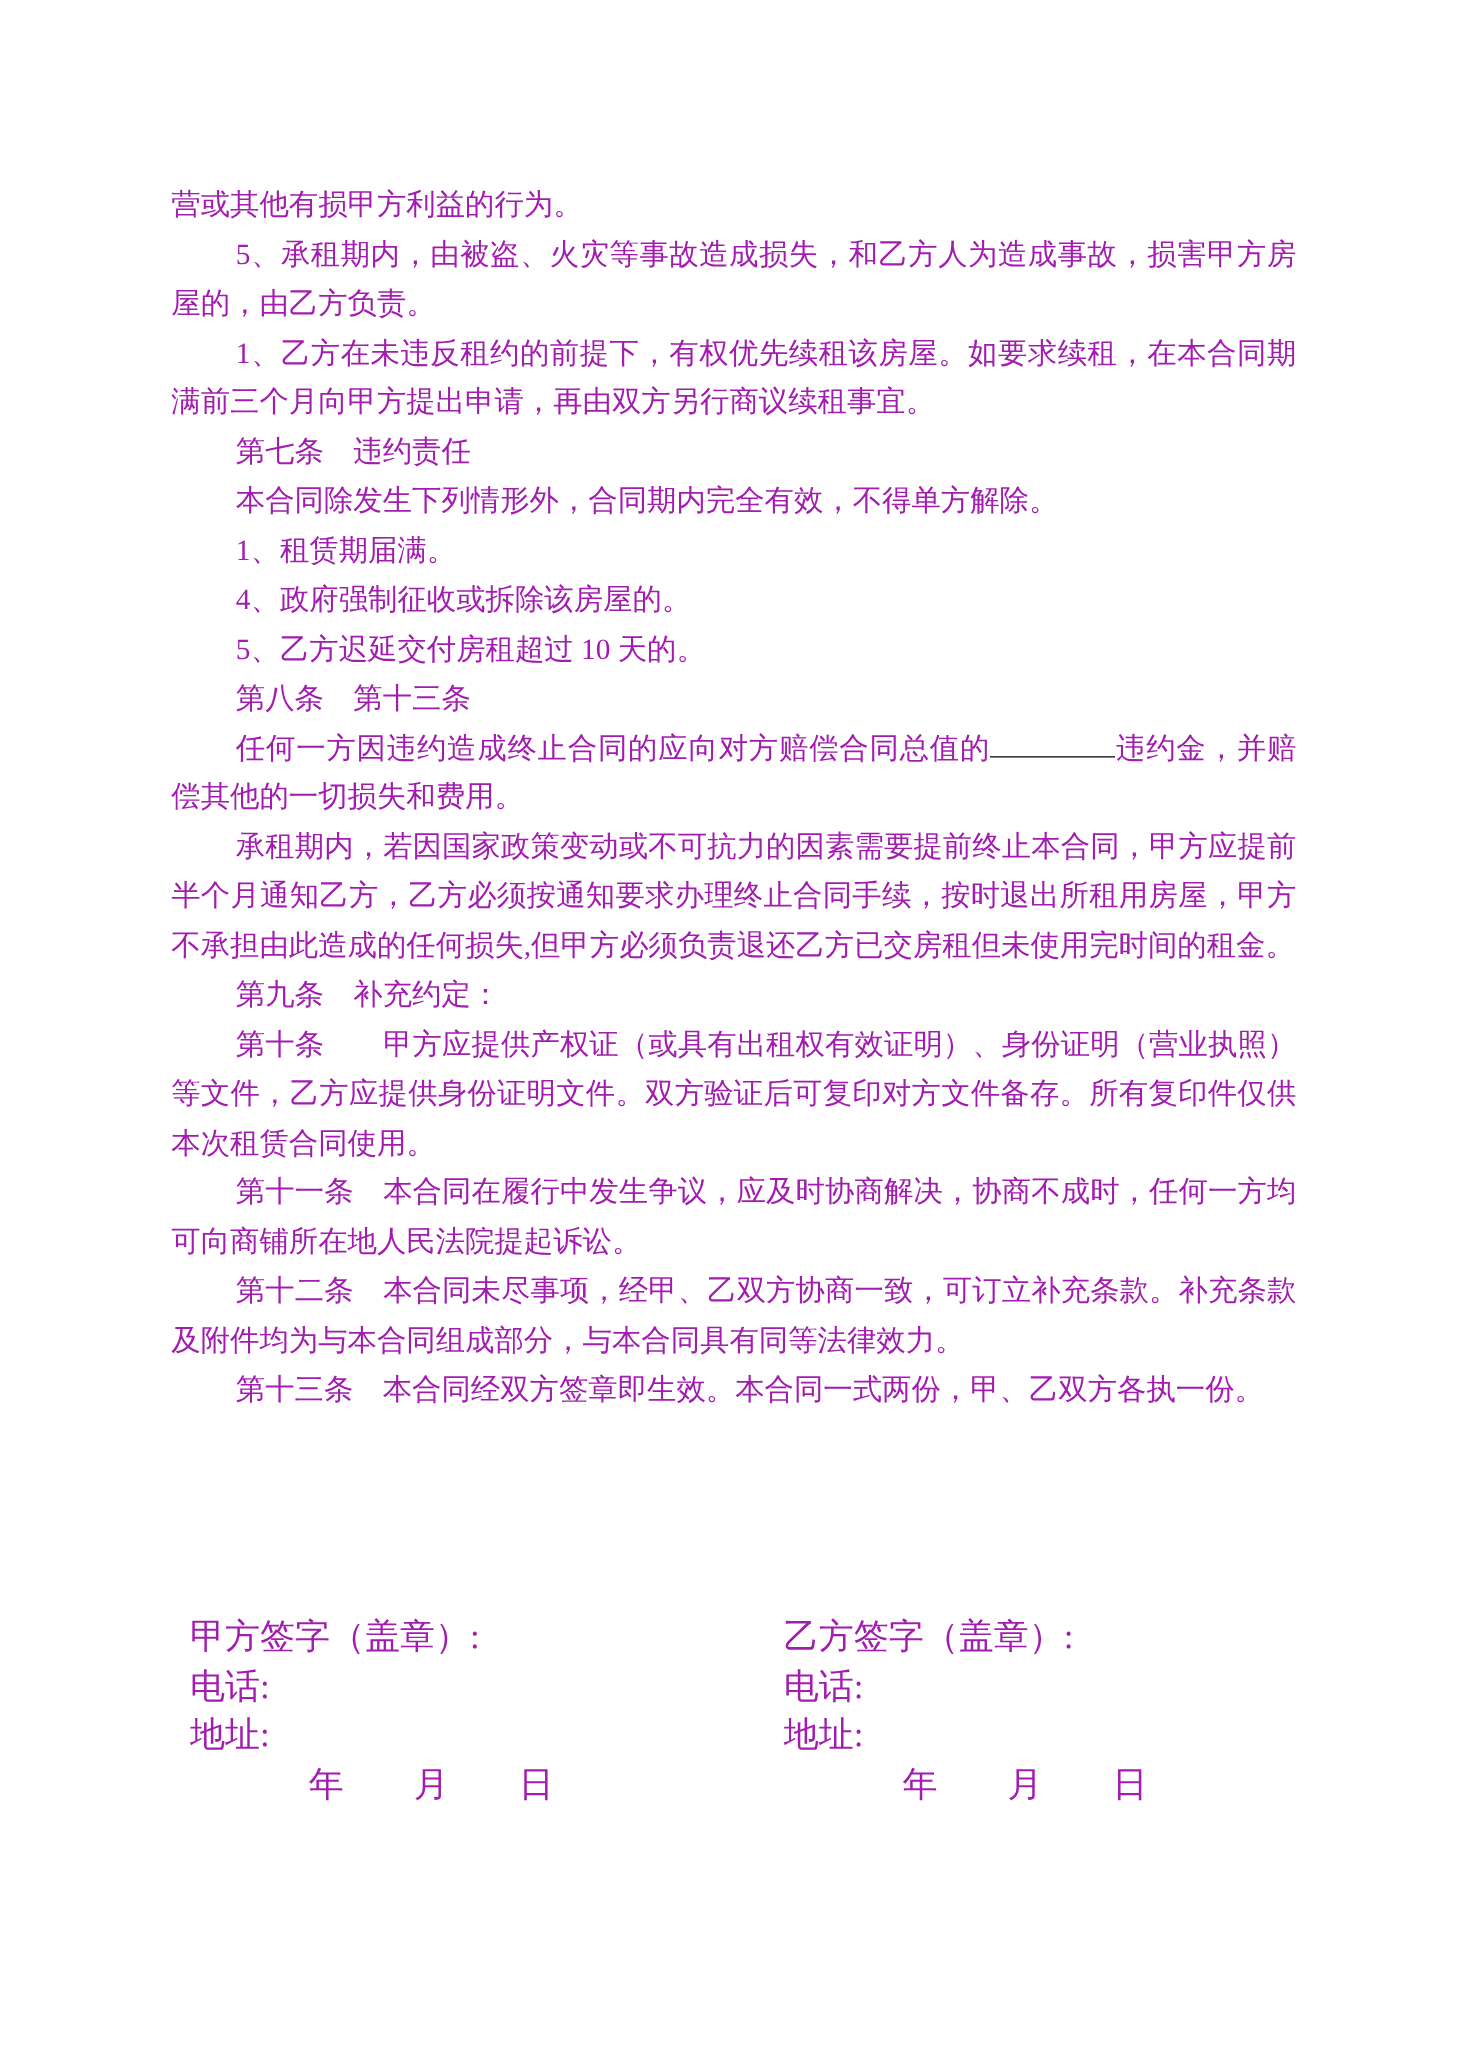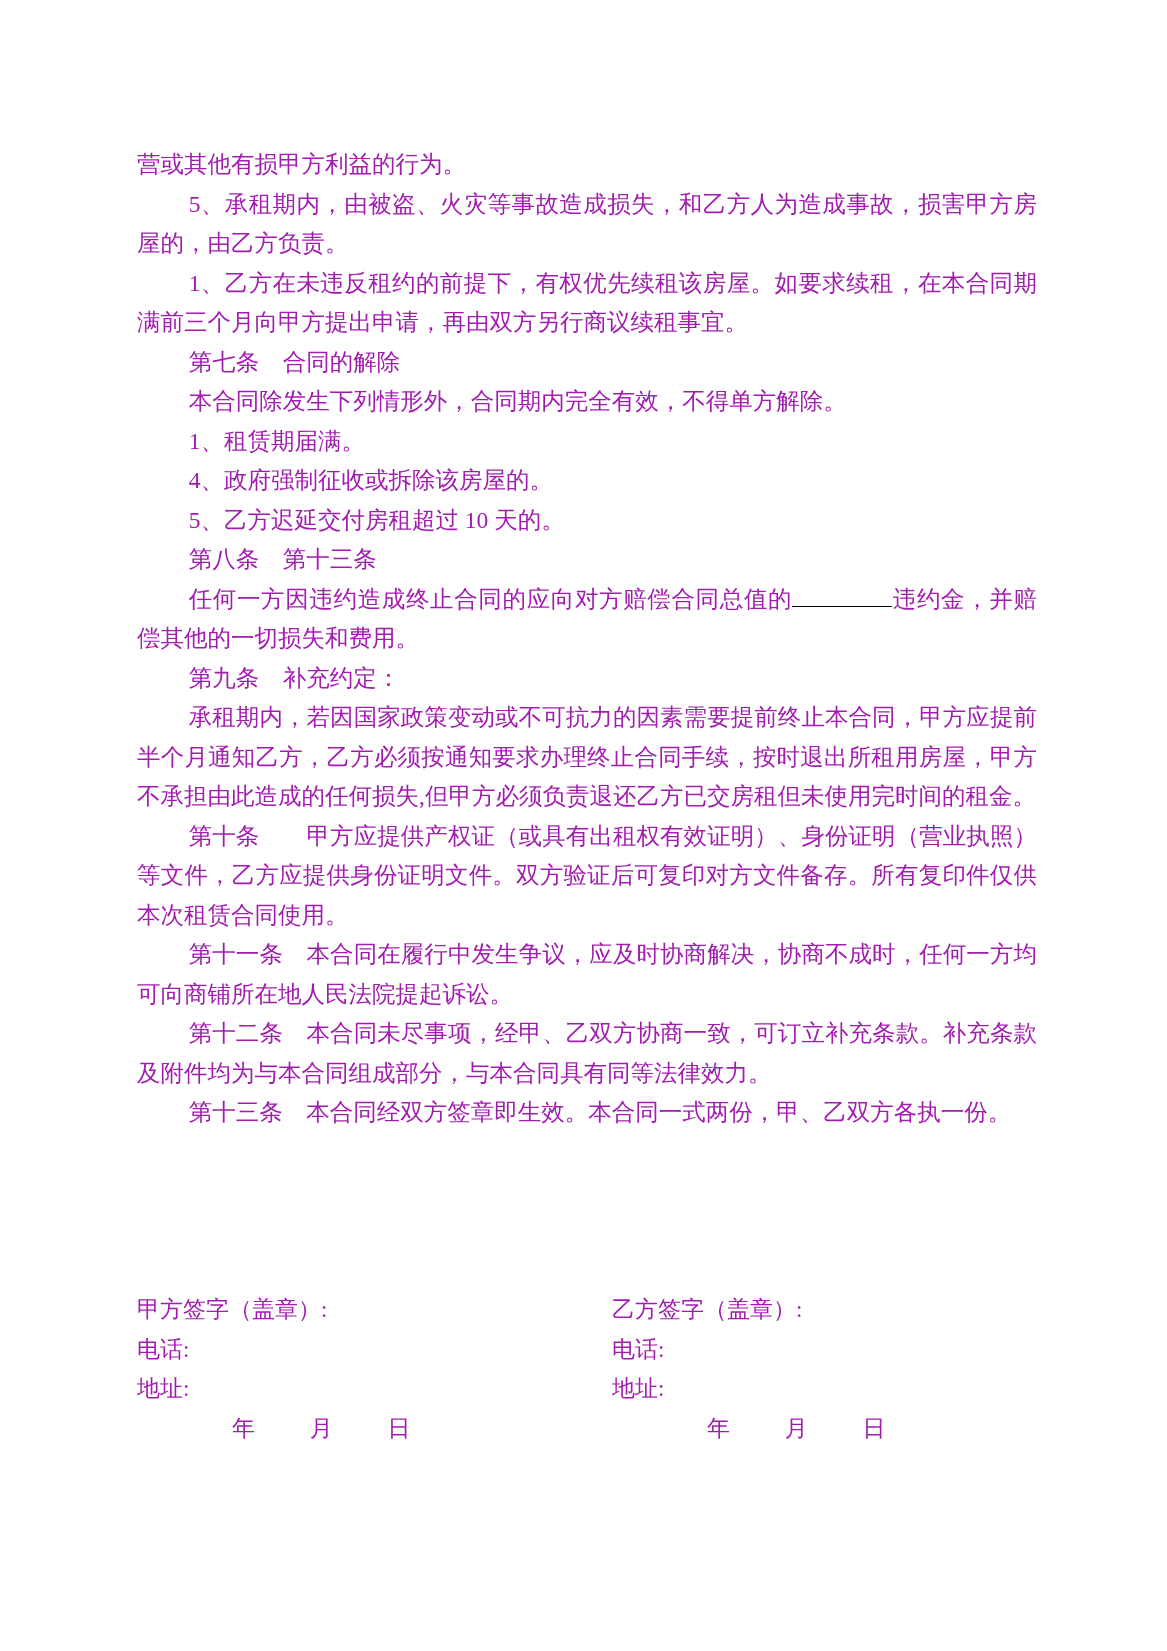--- a/index.html
+++ b/index.html
@@ -24,52 +24,52 @@
   .para { margin: 0; }
   .p-indent { text-indent: 2.2em; }
   .blank {
     display: inline-block;
     width: 100px;
     height: 2px;
     border-bottom: 1.5px solid #000000;
   }
   .sig-block {
     position: absolute;
-    left: 137px;
+    left: 152px;
     top: 1290px;
     width: 950px;
     display: flex;
-    font-size: 23px;
+    font-size: 28px;
     line-height: 39.5px;
   }
   .sig-col-a { width: 475px; }
   .sig-col-b { flex: 1; font-family: Liberation Serif, serif; }
   .sig-row { margin: 0; }
   .sig-date { padding-left: 95px; }
   .sig-date span { display: inline-block; }
   .sig-date .gap { margin-right: 49px; }
 </style>
 </head>
 <body>
 
 <div class="page">
 
   <div class="doc-body" id="doc-body">
       <div class="para">营或其他有损甲方利益的行为。</div>
       <div class="para p-indent">5、承租期内，由被盗、火灾等事故造成损失，和乙方人为造成事故，损害甲方房屋的，由乙方负责。</div>
       <div class="para p-indent">1、乙方在未违反租约的前提下，有权优先续租该房屋。如要求续租，在本合同期满前三个月向甲方提出申请，再由双方另行商议续租事宜。</div>
-      <div class="para p-indent">第七条　合同的解除</div>
+      <div class="para p-indent">第七条　违约责任</div>
       <div class="para p-indent">本合同除发生下列情形外，合同期内完全有效，不得单方解除。</div>
       <div class="para p-indent">1、租赁期届满。</div>
       <div class="para p-indent">4、政府强制征收或拆除该房屋的。</div>
       <div class="para p-indent">5、乙方迟延交付房租超过 10 天的。</div>
       <div class="para p-indent">第八条　第十三条</div>
       <div class="para p-indent">任何一方因违约造成终止合同的应向对方赔偿合同总值的<span class="blank" style="width: 100px;"></span>违约金，并赔偿其他的一切损失和费用。</div>
+      <div class="para p-indent">承租期内，若因国家政策变动或不可抗力的因素需要提前终止本合同，甲方应提前半个月通知乙方，乙方必须按通知要求办理终止合同手续，按时退出所租用房屋，甲方不承担由此造成的任何损失,但甲方必须负责退还乙方已交房租但未使用完时间的租金。</div>
       <div class="para p-indent">第九条　补充约定：</div>
-      <div class="para p-indent">承租期内，若因国家政策变动或不可抗力的因素需要提前终止本合同，甲方应提前半个月通知乙方，乙方必须按通知要求办理终止合同手续，按时退出所租用房屋，甲方不承担由此造成的任何损失,但甲方必须负责退还乙方已交房租但未使用完时间的租金。</div>
       <div class="para p-indent">第十条　　甲方应提供产权证（或具有出租权有效证明）、身份证明（营业执照）等文件，乙方应提供身份证明文件。双方验证后可复印对方文件备存。所有复印件仅供本次租赁合同使用。</div>
       <div class="para p-indent">第十一条　本合同在履行中发生争议，应及时协商解决，协商不成时，任何一方均可向商铺所在地人民法院提起诉讼。</div>
       <div class="para p-indent">第十二条　本合同未尽事项，经甲、乙双方协商一致，可订立补充条款。补充条款及附件均为与本合同组成部分，与本合同具有同等法律效力。</div>
       <div class="para p-indent">第十三条　本合同经双方签章即生效。本合同一式两份，甲、乙双方各执一份。</div>
     </div>
 
   <div class="sig-block">
     <div class="sig-col-a">
       <p class="sig-row">甲方签字（盖章）:</p>
       <p class="sig-row">电话:</p>

